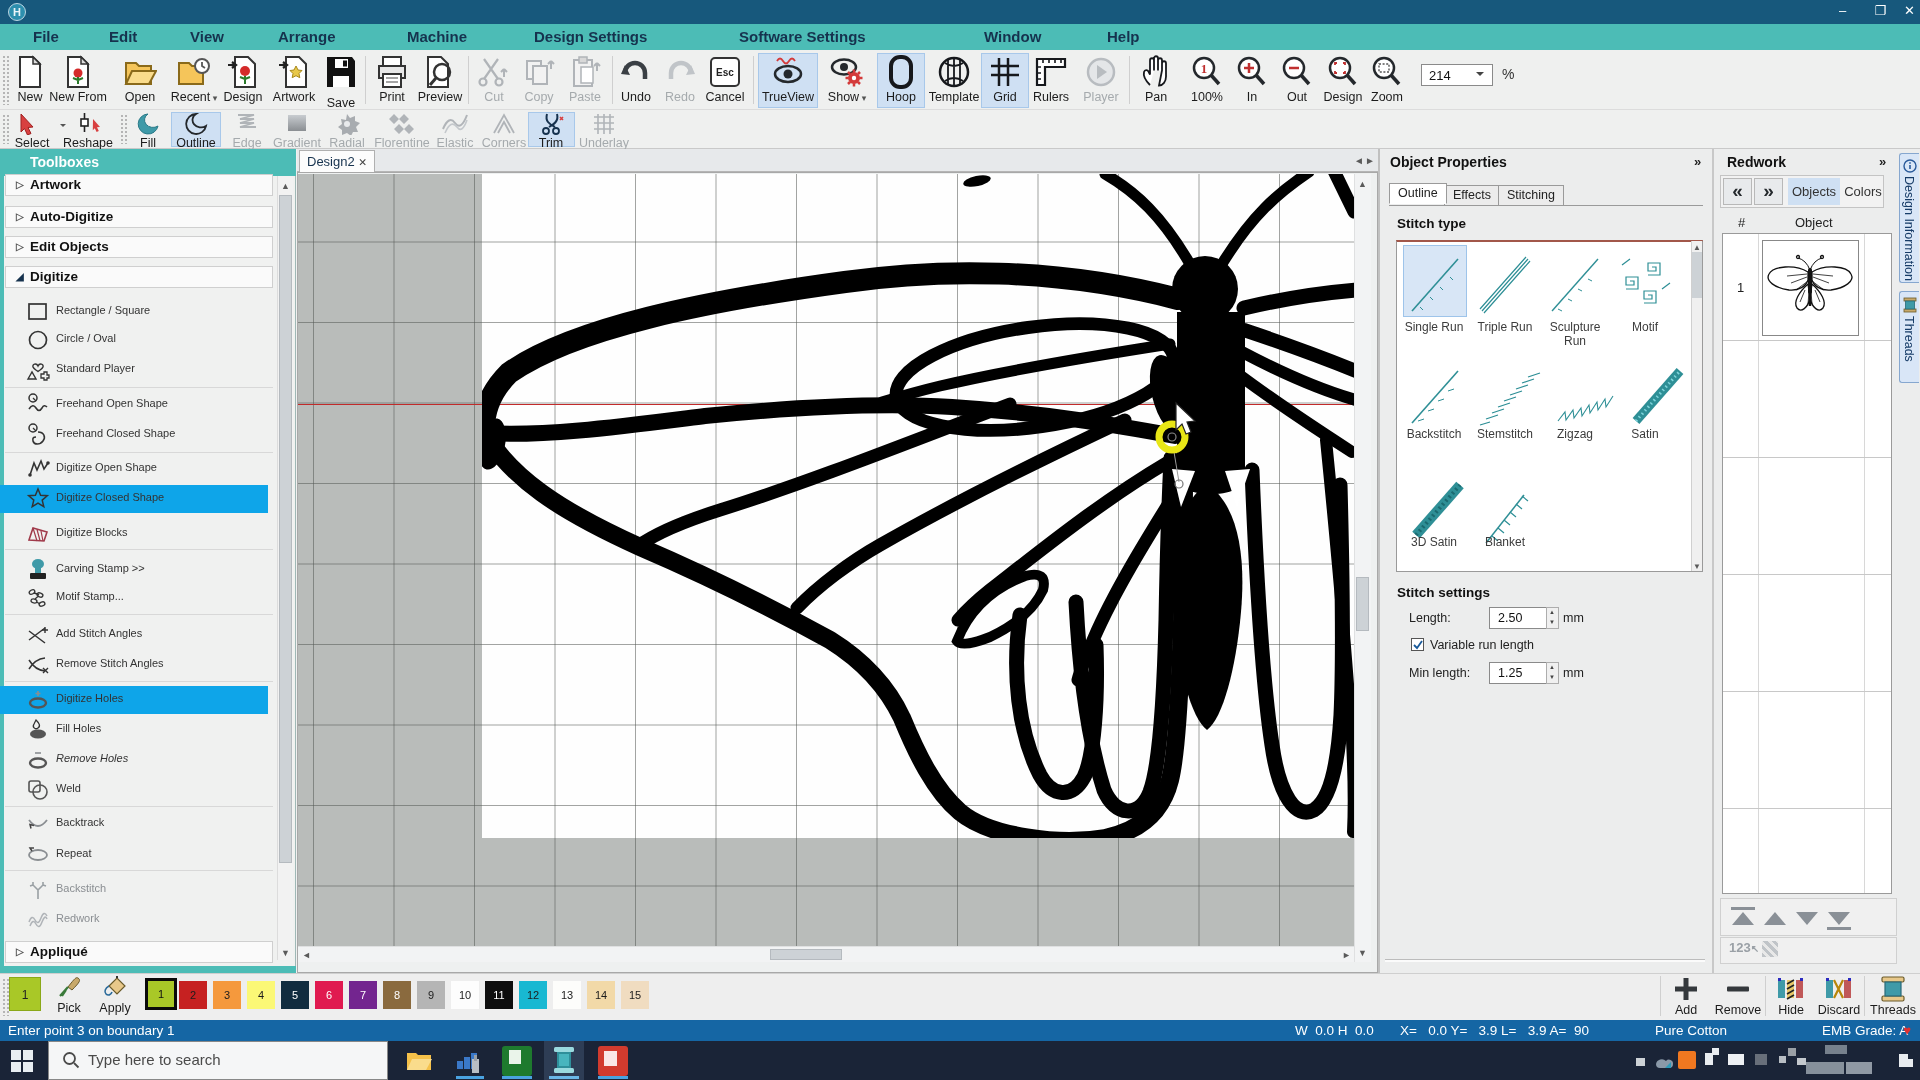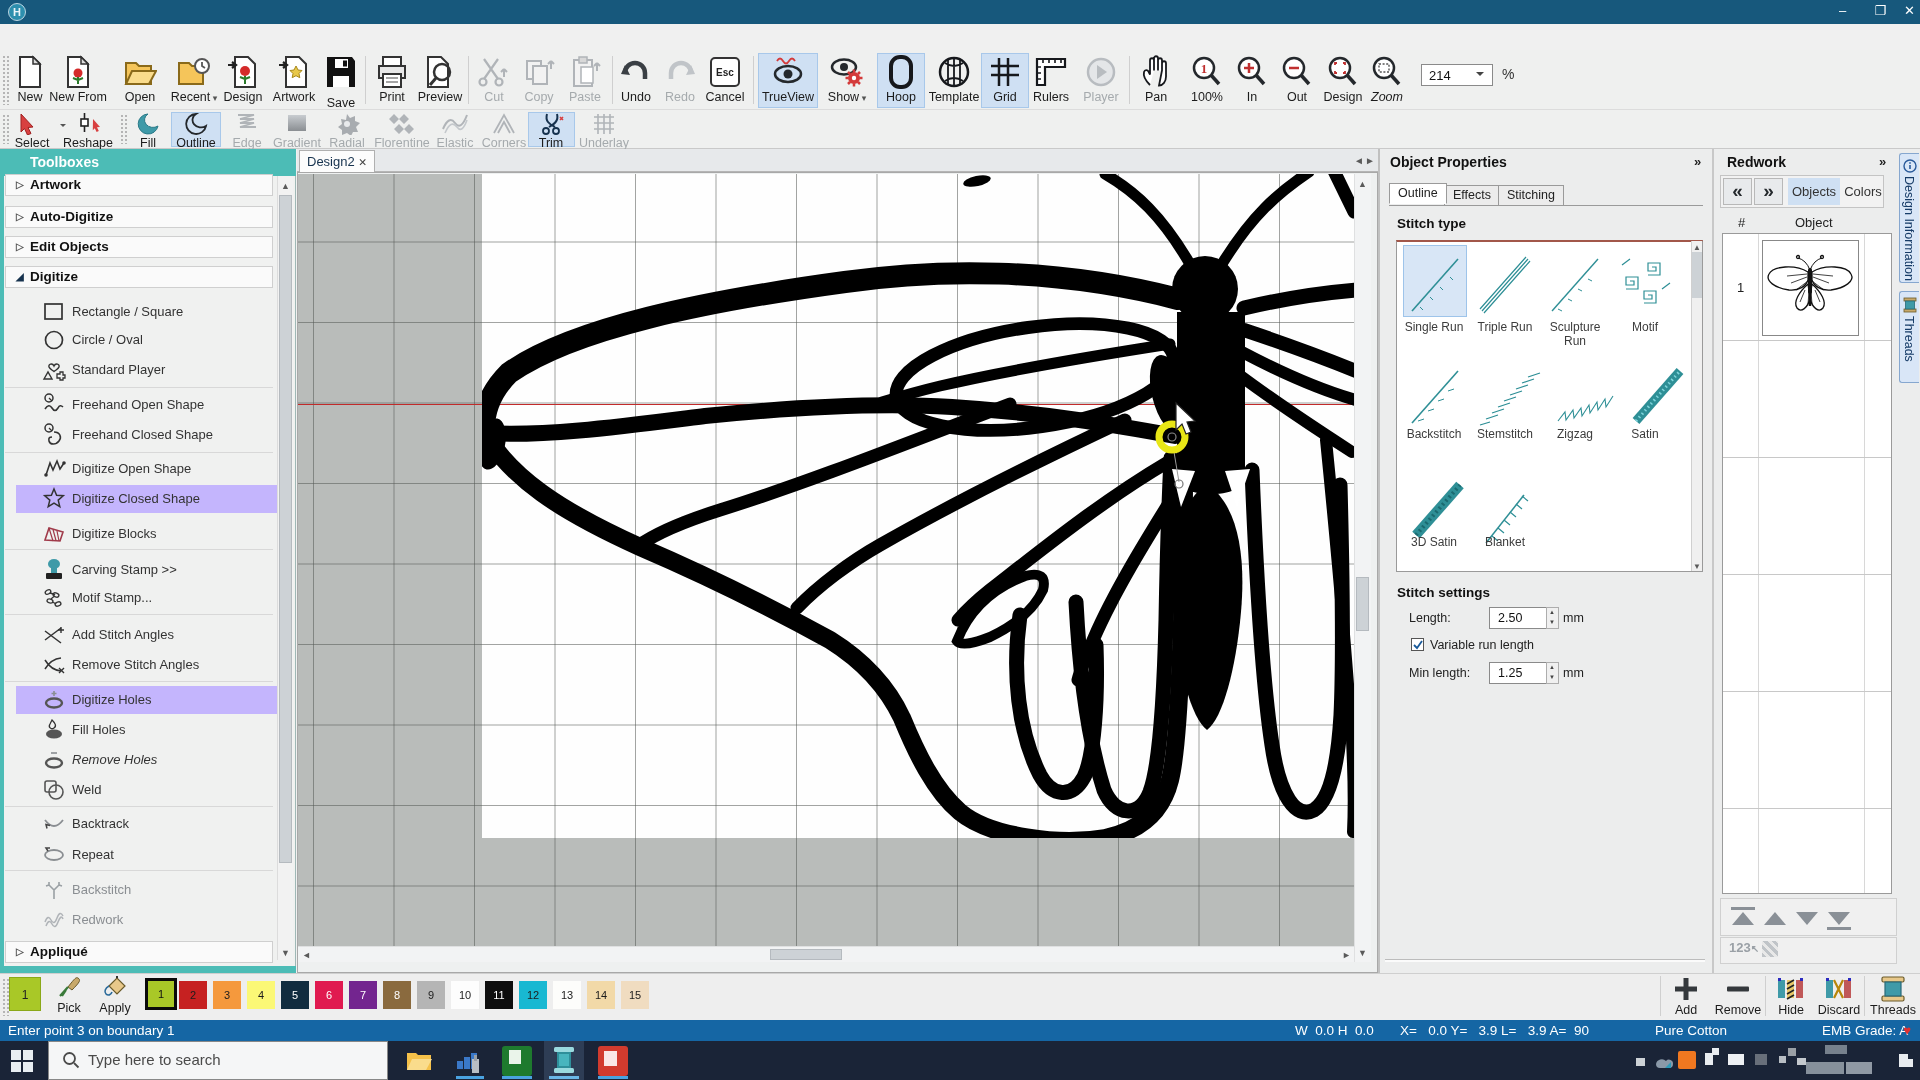--- a/index.html
+++ b/index.html
@@ -20,23 +20,23 @@
   .titem .lbl { font-size:12.5px; color:#1c1c1c; margin-top:1px; white-space:nowrap; }
   .titem.gray .lbl { color:#a5aaad; }
   .sel { background:#cfe0f3; border:1px solid #a8c8ea; }
   .vsep { position:absolute; width:1px; background:#cfcfcf; }
   .dots { position:absolute; width:7px; background-image:radial-gradient(circle, #b5b5b5 1px, transparent 1.2px); background-size:4px 4px; }
   
   #lpanel { left:0; top:149px; width:296px; height:824px; background:#f0f1f0; border-right:1px solid #9fb8b6; }
   #lphead { left:0; top:149px; width:296px; height:27px; background:#4cbcb6; color:#fff; font-weight:bold; font-size:14px; padding:5px 0 0 30px; }
   .tealedge { background:#4cbcb6; }
   .lsec { position:absolute; left:5px; width:268px; height:22px; background:#fafafa; border:1px solid #cfcfcf; font-size:13.5px; font-weight:bold; color:#111; padding:2px 0 0 24px; }
-  .litem { position:absolute; left:16px; width:268px; height:28px; font-size:13px; color:#333; }
+  .litem { position:absolute; left:0; width:268px; height:28px; font-size:11px; color:#333; }
   .litem .txt { position:absolute; left:56px; top:6px; white-space:nowrap; }
-  .lhl { background:#c4b5fd; }
+  .lhl { background:#0ea5e9; }
   .exp { position:absolute; left:10px; top:4px; font-size:10px; color:#555; }
   .lic { position:absolute; left:26px; top:2px; width:24px; height:24px; }
   .ldiv { position:absolute; left:5px; width:268px; height:1px; background:#d8d8d8; }
   .lscroll { left:277px; top:176px; width:16px; height:784px; background:#f2f2f2; border-left:1px solid #dcdcdc; }
   .lthumb { left:279px; top:195px; width:13px; height:668px; background:#cdd2d6; border:1px solid #b5babf; }
   .sarrow { position:absolute; color:#5a5a5a; font-size:9px; }
   
   #tabbar { left:297px; top:149px; width:1081px; height:23px; background:#e7e9eb; border-bottom:1px solid #b5b5b5; }
   #tab1 { left:299px; top:150px; width:76px; height:22px; background:#fcfcfc; border:1px solid #b0b0b0; border-bottom:none; font-size:13px; color:#16324e; padding:3px 0 0 7px; }
   #cv { left:297px; top:172px; width:1081px; height:801px; background:#eef0f0; border:1px solid #a8a8a8; }
@@ -74,20 +74,31 @@
 </head>
 <body>
 <div id="stage">
 
   <div class="abs" id="titlebar"></div>
   <div class="abs" id="applogo">H</div>
   <div class="abs winbtn" style="left:1820px;">–</div>
   <div class="abs winbtn" style="left:1858px;">❐</div>
   <div class="abs winbtn" style="left:1887px;">✕</div>
 
+  <div class="abs" id="menubar">
+    <span style="left:33px;">File</span>
+    <span style="left:109px;">Edit</span>
+    <span style="left:190px;">View</span>
+    <span style="left:278px;">Arrange</span>
+    <span style="left:407px;">Machine</span>
+    <span style="left:534px;">Design Settings</span>
+    <span style="left:739px;">Software Settings</span>
+    <span style="left:984px;">Window</span>
+    <span style="left:1107px;">Help</span>
+  </div>
 
   <div class="abs" id="tb1"></div>
   <div class="abs dots" style="left:2px;top:55px;height:50px;"></div>
   <div class="abs vsep" style="left:365px;top:56px;height:48px;"></div>
   <div class="abs vsep" style="left:468px;top:56px;height:48px;"></div>
   <div class="abs vsep" style="left:612px;top:56px;height:48px;"></div>
   <div class="abs vsep" style="left:753px;top:56px;height:48px;"></div>
   <div class="abs vsep" style="left:1129px;top:56px;height:48px;"></div>
   <div class="abs sel" style="left:758px;top:53px;width:60px;height:55px;"></div>
   <div class="abs sel" style="left:877px;top:53px;width:48px;height:55px;"></div>
@@ -306,21 +317,21 @@
   <div class="abs titem" style="left:1318px;top:55px;width:50px;">
     <svg width="34" height="34" viewBox="0 0 34 34">
         <circle cx="14" cy="13" r="10" fill="#fff" stroke="#24282c" stroke-width="2.5"></circle>
         <g stroke="#c03030" stroke-width="1.8" fill="none">
           <path d="M9 10 v-2 h2 M17 8 h2 v2 M19 16 v2 h-2 M11 18 h-2 v-2"></path>
         </g>
         <path d="M21 20 l8 9" stroke="#24282c" stroke-width="3.5"></path>
       </svg>
     <div class="lbl">Design</div>
     </div>
-  <div class="abs titem" style="left:1364px;top:55px;width:46px;font-style:italic;">
+  <div class="abs titem" style="left:1364px;top:55px;width:46px;">
     <svg width="34" height="34" viewBox="0 0 34 34">
         <circle cx="14" cy="13" r="10" fill="#fff" stroke="#24282c" stroke-width="2.5"></circle>
         <rect x="9" y="9" width="10" height="8" fill="none" stroke="#555" stroke-width="1.4" stroke-dasharray="2 1.6"></rect>
         <path d="M21 20 l8 9" stroke="#24282c" stroke-width="3.5"></path>
       </svg>
     <div class="lbl">Zoom</div>
     </div>
   <div class="abs" style="left:1421px;top:64px;width:72px;height:22px;background:#fff;border:1px solid #8a8a8a;font-size:13px;color:#111;padding:3px 0 0 7px;">214</div>
   <div class="abs" style="left:1476px;top:72px;width:0;height:0;border:4px solid transparent;border-top-color:#444;"></div>
   <div class="abs" style="left:1502px;top:66px;font-size:14px;color:#333;">%</div>

